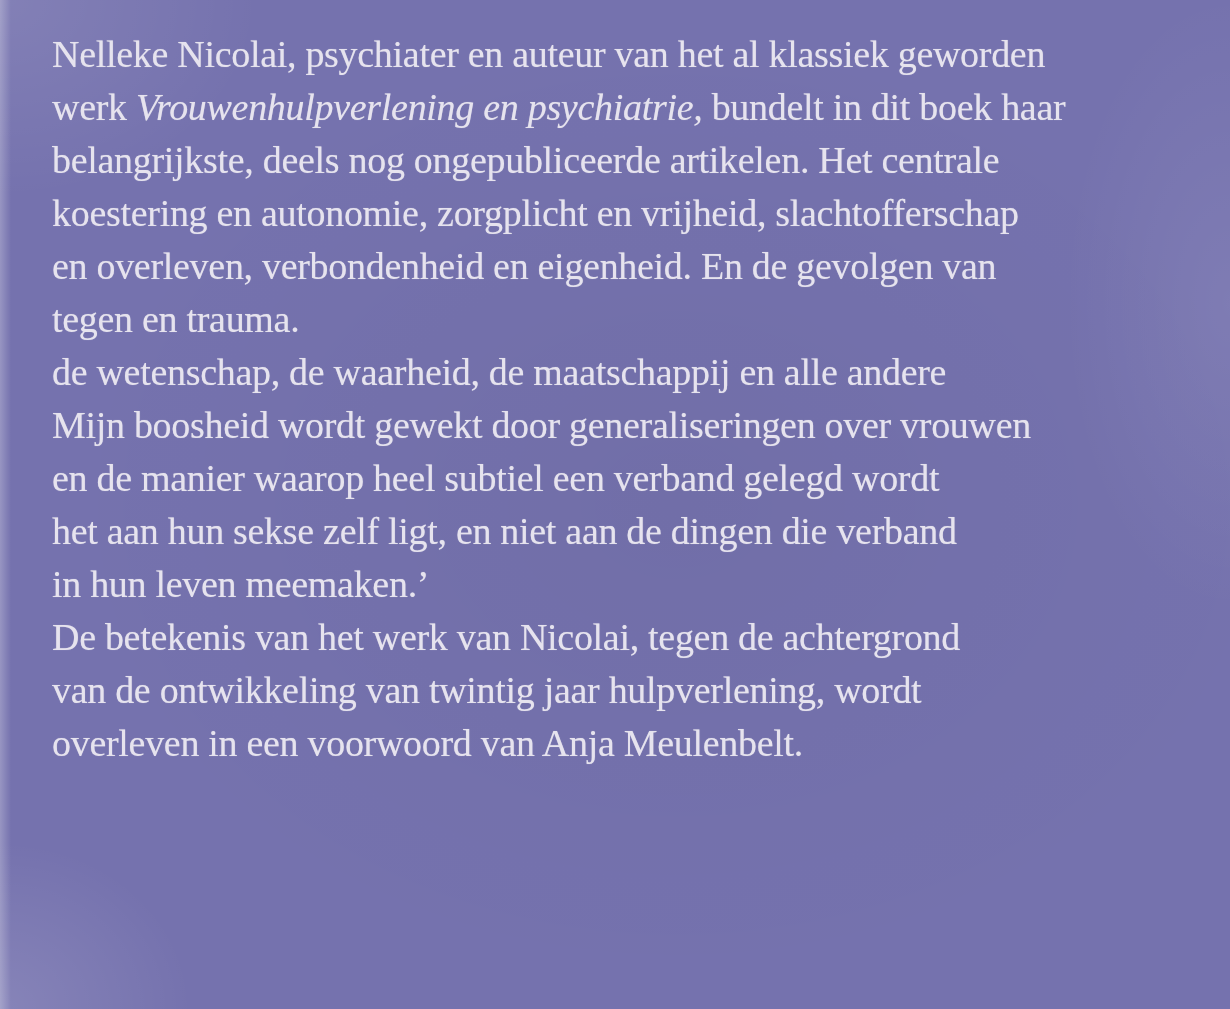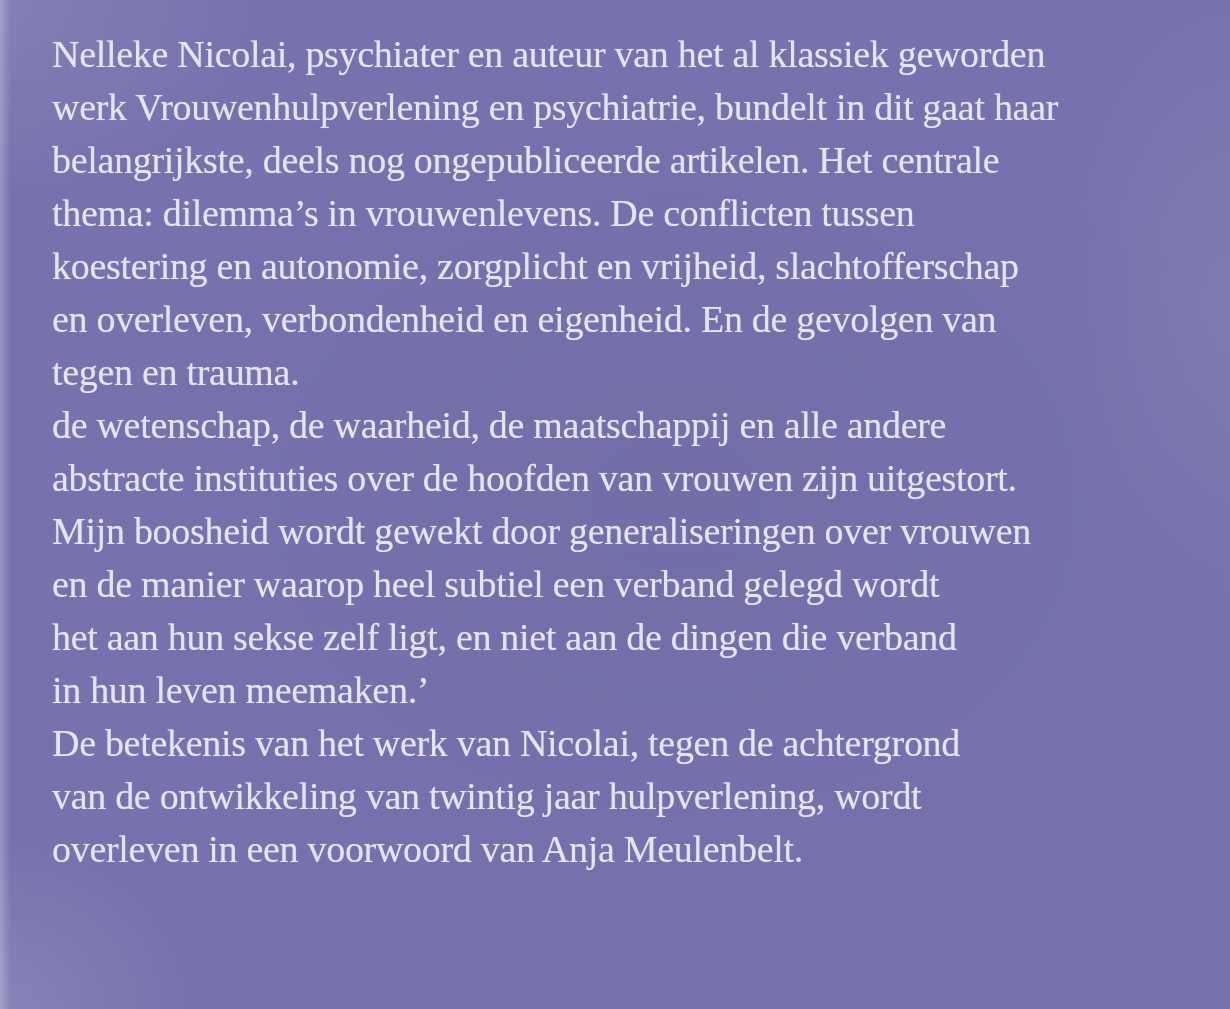--- a/index.html
+++ b/index.html
@@ -28,36 +28,35 @@
     line-height: 53px;
     letter-spacing: -0.3px;
     color: var(--text, #e6e3ee);
     text-shadow: 0 0 1px rgba(230,227,238,0.55);
   }
   .line {
     white-space: nowrap;
     height: 53px;
   }
   .italic {
+    font-style: italic;
     margin-top: 28px;
   }
 </style>
 </head>
 <body>
 
 <div class="blurb">
   <div class="line"><span>Nelleke Nicolai, psychiater en auteur van het al klassiek geworden</span></div>
-  <div class="line"><span>werk </span><span class="italic">Vrouwenhulpverlening en psychiatrie,</span><span> bundelt in dit gaat haar</span></div>
+  <div class="line"><span>werk </span><span class="italic">Vrouwenhulpverlening en psychiatrie,</span><span> bundelt in dit boek haar</span></div>
   <div class="line"><span>belangrijkste, deels nog ongepubliceerde artikelen. Het centrale</span></div>
-  <div class="line"><span>thema: dilemma’s in vrouwenlevens. De conflicten tussen</span></div>
   <div class="line"><span>koestering en autonomie, zorgplicht en vrijheid, slachtofferschap</span></div>
   <div class="line"><span>en overleven, verbondenheid en eigenheid. En de gevolgen van</span></div>
   <div class="line"><span>tegen en trauma.</span></div>
   <div class="line"><span>de wetenschap, de waarheid, de maatschappij en alle andere</span></div>
-  <div class="line"><span>abstracte instituties over de hoofden van vrouwen zijn uitgestort.</span></div>
   <div class="line"><span>Mijn boosheid wordt gewekt door generaliseringen over vrouwen</span></div>
   <div class="line"><span>en de manier waarop heel subtiel een verband gelegd wordt</span></div>
   <div class="line"><span>het aan hun sekse zelf ligt, en niet aan de dingen die verband</span></div>
   <div class="line"><span>in hun leven meemaken.’</span></div>
   <div class="line"><span>De betekenis van het werk van Nicolai, tegen de achtergrond</span></div>
   <div class="line"><span>van de ontwikkeling van twintig jaar hulpverlening, wordt</span></div>
   <div class="line"><span>overleven in een voorwoord van Anja Meulenbelt.</span></div>
 </div>
 
 </body></html>

